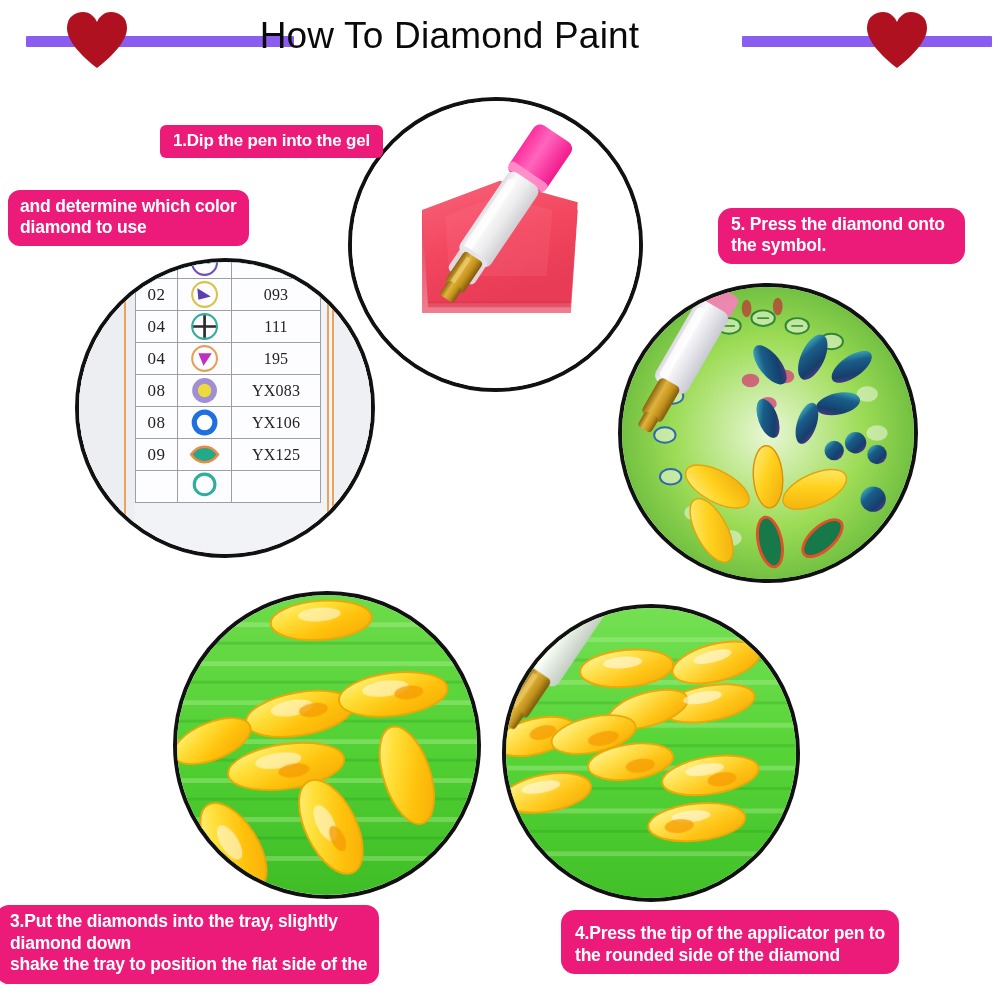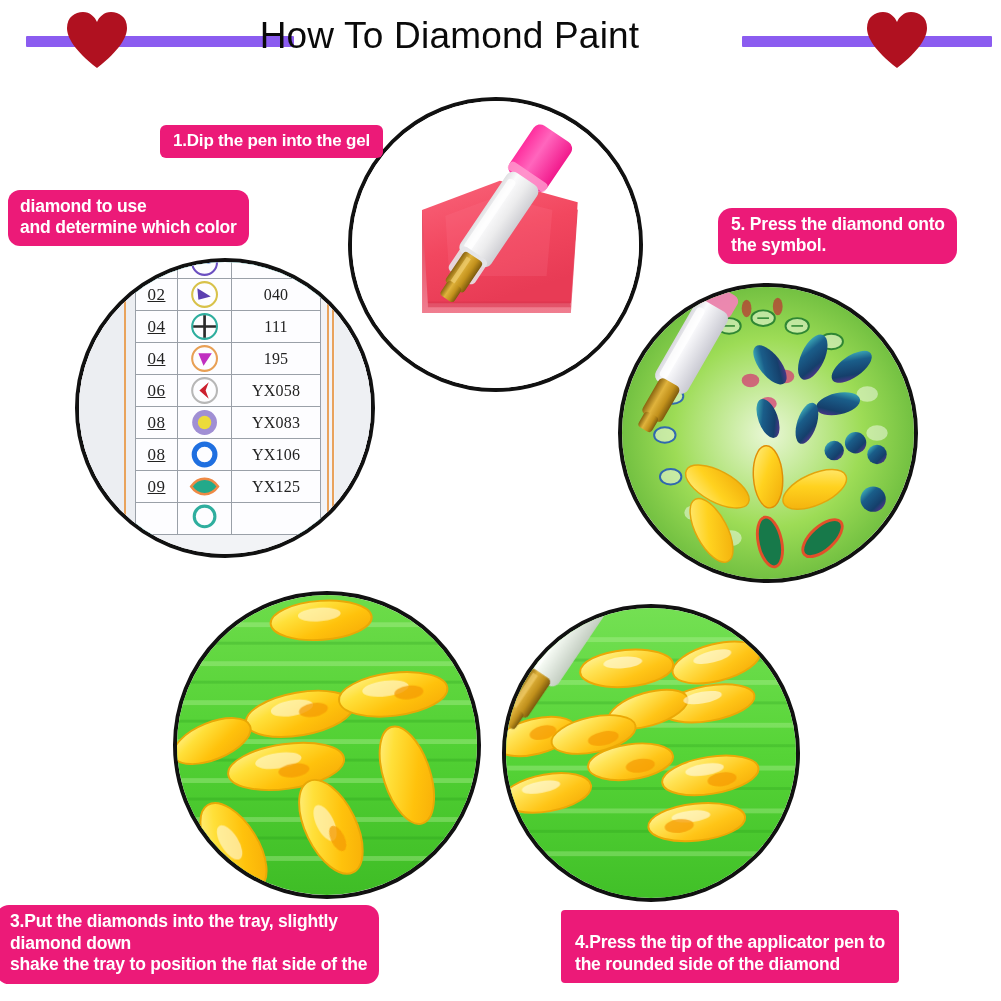--- a/index.html
+++ b/index.html
@@ -77,35 +77,35 @@
     margin-top: 41px;
   }
   #label-2 {
     left: 8px; top: 190px;
     padding: 6px 12px 8px 12px;
     font-size: 17.5px; line-height: 21px;
     border-radius: 12px;
   }
   #label-5 {
     left: 718px; top: 208px;
-    padding: 6px 12px 8px 13px;
+    padding: 6px 20px 8px 13px;
     font-size: 17.5px; line-height: 21px;
     border-radius: 14px;
   }
   #label-3 {
     left: -4px; top: 905px;
     padding: 6px 12px 8px 14px;
     font-size: 17.5px; line-height: 21.5px;
     border-radius: 13px;
   }
   #label-4 {
     left: 561px; top: 910px;
-    padding: 22px 14px 8px 14px;
+    padding: 13px 14px 8px 14px;
     font-size: 17.5px; line-height: 21.5px;
-    border-radius: 4px;
+    border-radius: 14px;
   }
 
   
   .photo {
     position: absolute;
     border-radius: 50%;
     border: 4px solid #111111;
     overflow: hidden;
     box-sizing: border-box;
     z-index: 3;
@@ -140,21 +140,21 @@
   .chart-table td {
     border: 1px solid #9aa0a8;
     height: 31px;
     padding: 0;
     text-align: center;
     vertical-align: middle;
     font-size: 17px;
     color: #222;
     background: #fdfdff;
   }
-  .chart-table td.c-idx  { width: 40px; letter-spacing: 0.5px; text-decoration: underline; }
+  .chart-table td.c-idx  { width: 40px; letter-spacing: 0.5px; }
   .chart-table td.c-sym  { width: 52px; }
   .chart-table td.c-code { width: 86px; font-size: 16px; letter-spacing: 0.2px; }
   .chart-sym { display: block; margin: 0 auto; }
   .chart-edge {
     position: absolute;
     top: 0; bottom: 0;
     width: 2px;
     background: #e9a35c;
   }
   .chart-edge.e1 { left: 45px; }
@@ -238,22 +238,22 @@
       <rect x="120" y="84" width="9" height="86" rx="4" fill="#ffffff" opacity="0.75"></rect>
       <rect x="119" y="168" width="32" height="30" rx="5" fill="#e4e4e8" opacity="0.9"></rect>
       <rect x="124" y="172" width="23" height="38" rx="4" fill="url(#goldGrad)"></rect>
       <rect x="127" y="206" width="17" height="18" rx="4" fill="url(#goldGrad)"></rect>
       <rect x="129" y="176" width="5" height="30" fill="#f0cf72" opacity="0.7"></rect>
     </g>
   </svg>
 </div>
 
 <div class="label" id="label-2">
+  <span class="ln">and determine which color</span>
   <span class="ln">diamond to use</span>
-  <span class="ln">and determine which color</span>
 </div>
 
 <div class="photo" id="photo-2">
   <div class="chart-wrap">
     <div class="chart-left-fade"></div>
     <div class="chart-right-fade"></div>
     <div class="chart-edge e1"></div>
     <div class="chart-edge e2"></div>
     <div class="chart-edge e3"></div>
 
@@ -272,21 +272,21 @@
         </tr>
 
         <tr>
           <td class="c-idx">02</td>
           <td class="c-sym">
             <svg class="chart-sym" width="30" height="30" viewBox="0 0 30 30">
               <circle cx="15" cy="15" r="12" fill="none" stroke="#d8c24a" stroke-width="2"></circle>
               <path d="M8 9 L21 17 L9 20 Z" fill="#5b3fb0"></path>
             </svg>
           </td>
-          <td class="c-code">040</td>
+          <td class="c-code">093</td>
         </tr>
 
         <tr>
           <td class="c-idx">04</td>
           <td class="c-sym">
             <svg class="chart-sym" width="30" height="30" viewBox="0 0 30 30">
               <circle cx="15" cy="15" r="12" fill="none" stroke="#2fae9e" stroke-width="2"></circle>
               <path d="M15 4 L15 26 M4 15 L26 15" stroke="#2b2b2b" stroke-width="2.6"></path>
             </svg>
           </td>
@@ -298,30 +298,20 @@
           <td class="c-sym">
             <svg class="chart-sym" width="30" height="30" viewBox="0 0 30 30">
               <circle cx="15" cy="15" r="12" fill="none" stroke="#e8a055" stroke-width="2"></circle>
               <path d="M9 10 L22 10 L14 22 Z" fill="#c02fc0"></path>
             </svg>
           </td>
           <td class="c-code">195</td>
         </tr>
 
 
-        <tr>
-          <td class="c-idx">06</td>
-          <td class="c-sym">
-            <svg class="chart-sym" width="30" height="30" viewBox="0 0 30 30">
-              <circle cx="15" cy="15" r="12" fill="none" stroke="#b7b7b7" stroke-width="2"></circle>
-              <path d="M19 7 L10 15 L19 23 L16 15 Z" fill="#cc1f2e"></path>
-            </svg>
-          </td>
-          <td class="c-code">YX058</td>
-        </tr>
 
         <tr>
           <td class="c-idx">08</td>
           <td class="c-sym">
             <svg class="chart-sym" width="30" height="30" viewBox="0 0 30 30">
               <circle cx="15" cy="15" r="12" fill="#a08fd4"></circle>
               <circle cx="15" cy="15" r="6.5" fill="#ecdb3b"></circle>
             </svg>
           </td>
           <td class="c-code">YX083</td>

